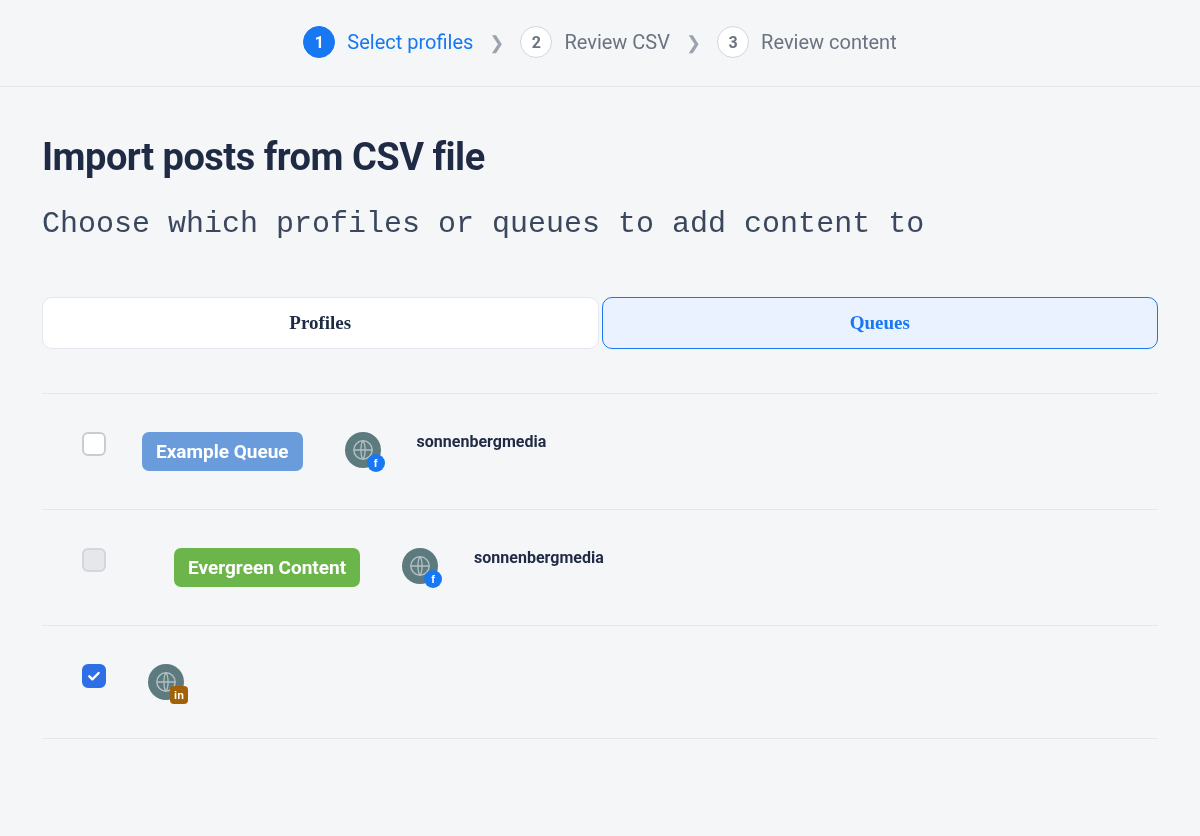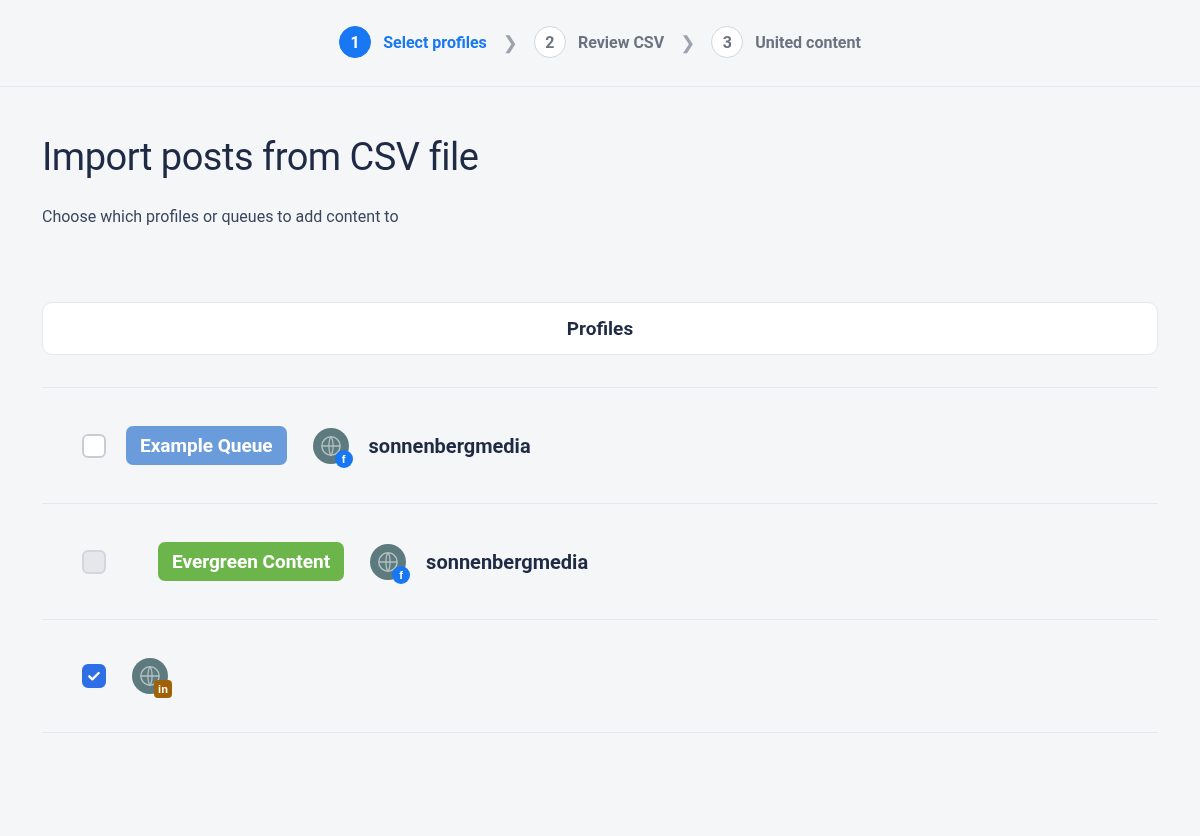--- a/index.html
+++ b/index.html
@@ -36,45 +36,47 @@
     justify-content: center;
     font-weight: 700;
     font-size: 16px;
   }
   .step.active .step-num {
     background: #1877f2;
     border-color: #1877f2;
     color: #fff;
   }
   .step-label {
-    font-size: 16px;
-    font-weight: 700;
+    font-size: 20px;
+    font-weight: 400;
     color: #6b7280;
   }
   .step.active .step-label { color: #1877f2; }
   .chevron { color: #9ca3af; font-size: 18px; }
   .content {
     padding: 48px 42px 0;
   }
   .page-title {
     font-size: 38px;
-    font-weight: 400;
+    font-weight: 700;
     color: #1f2a44;
     letter-spacing: -0.5px;
     margin-bottom: 28px;
   }
   .subtitle {
-    font-size: 16px;
+    font-size: 30px;
     color: #3b475e;
-    margin-bottom: 76px;
+    margin-bottom: 56px;
+    font-family: Liberation Mono, monospace;
   }
   .tabs {
     display: flex;
     gap: 4px;
-    margin-bottom: 32px;
+    margin-bottom: 44px;
+    font-family: Liberation Serif, serif;
   }
   .tab {
     flex: 1;
     text-align: center;
     padding: 14px 0;
     font-size: 19px;
     font-weight: 700;
     border-radius: 10px;
     cursor: pointer;
     background: #fff;
@@ -85,22 +87,22 @@
     background: #e9f2fe;
     border-color: #1877f2;
     color: #1877f2;
   }
   .tab + .tab { margin-left: -1px; }
   .tab:first-child { border-top-right-radius: 10px; border-bottom-right-radius: 10px; }
   .tab:last-child  { border-top-left-radius: 10px;  border-bottom-left-radius: 10px;  }
   .list { }
   .row {
     display: flex;
-    align-items: center;
-    gap: 20px;
+    align-items: flex-start;
+    gap: 36px;
     padding: 38px 0 38px 40px;
     border-bottom: 1px solid #e4e7ec;
   }
   .row:first-child { border-top: 1px solid #e4e7ec; }
   .checkbox {
     width: 24px;
     height: 24px;
     border-radius: 6px;
     border: 2px solid #c9ccd3;
     background: #fff;
@@ -138,21 +140,21 @@
     position: absolute;
     right: -4px; bottom: -4px;
     width: 18px; height: 18px;
     border-radius: 4px;
     display: flex; align-items: center; justify-content: center;
   }
   .net-badge.fb { background: #1877f2; border-radius: 50%; }
   .net-badge.li { background: #a16207; }
   .net-badge span { color: #fff; font-size: 11px; font-weight: 800; font-family: Arial, sans-serif; }
   .account {
-    font-size: 20px;
+    font-size: 16px;
     font-weight: 700;
     color: #1f2a44;
     max-width: 230px;
     white-space: nowrap;
     overflow: hidden;
     text-overflow: ellipsis;
   }
 </style>
 </head>
 <body>
@@ -163,30 +165,31 @@
     <div class="step-label">Select profiles</div>
   </div>
   <div class="chevron">❯</div>
   <div class="step">
     <div class="step-num">2</div>
     <div class="step-label">Review CSV</div>
   </div>
   <div class="chevron">❯</div>
   <div class="step">
     <div class="step-num">3</div>
-    <div class="step-label">United content</div>
+    <div class="step-label">Review content</div>
   </div>
 </div>
 
 <div class="content">
   <h1 class="page-title">Import posts from CSV file</h1>
   <p class="subtitle">Choose which profiles or queues to add content to</p>
 
   <div class="tabs">
     <div class="tab">Profiles</div>
+    <div class="tab active">Queues</div>
   </div>
 
   <div class="list">
 
     <div class="row">
       <div class="checkbox">
         
       </div>
       <span class="badge blue">Example Queue</span>
       <div class="avatar-wrap">

